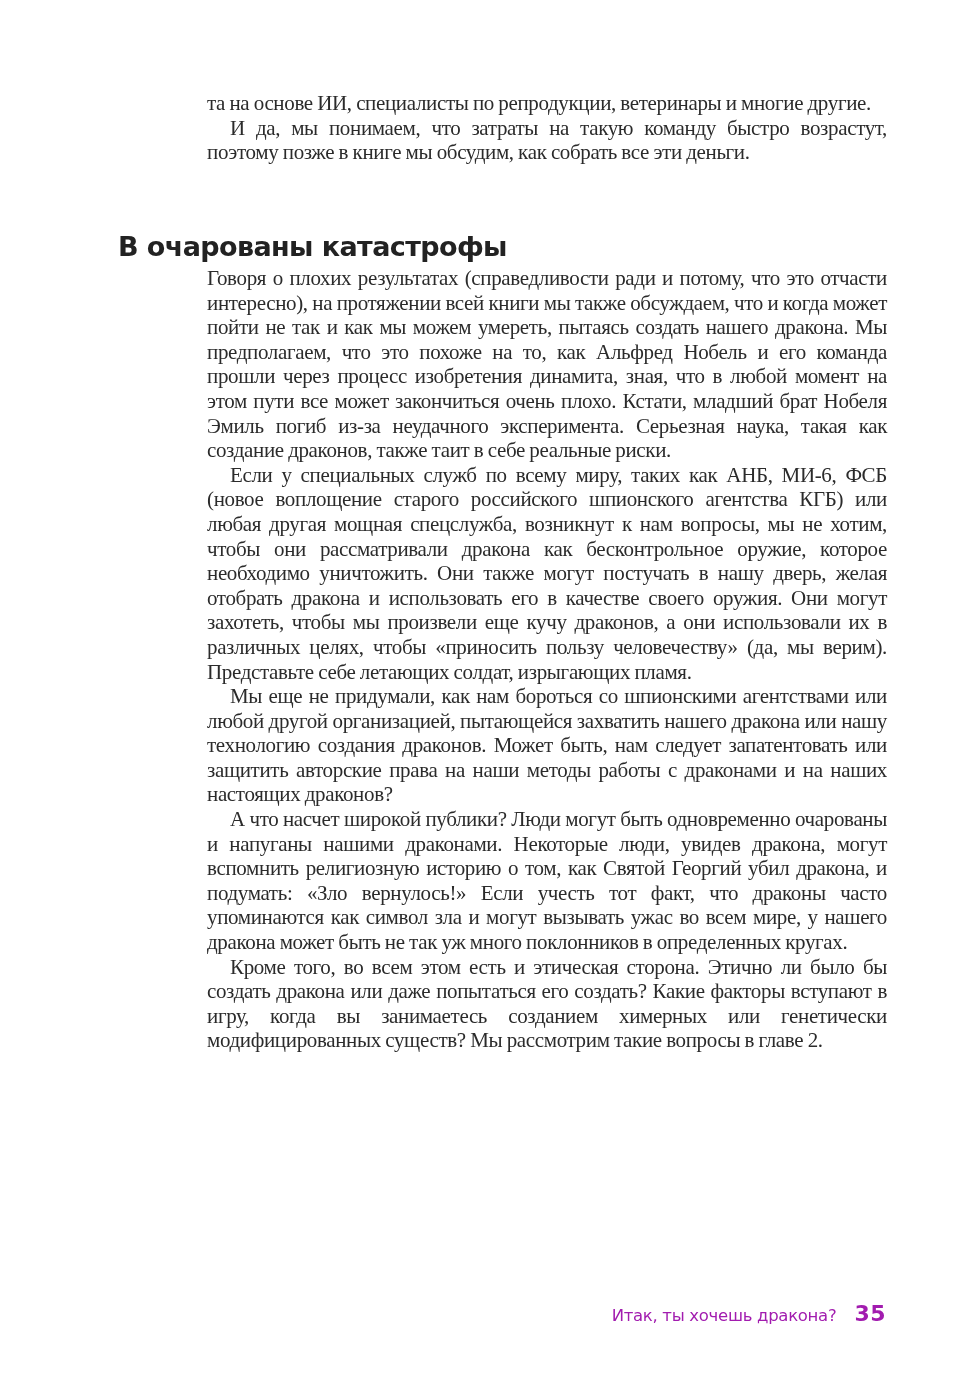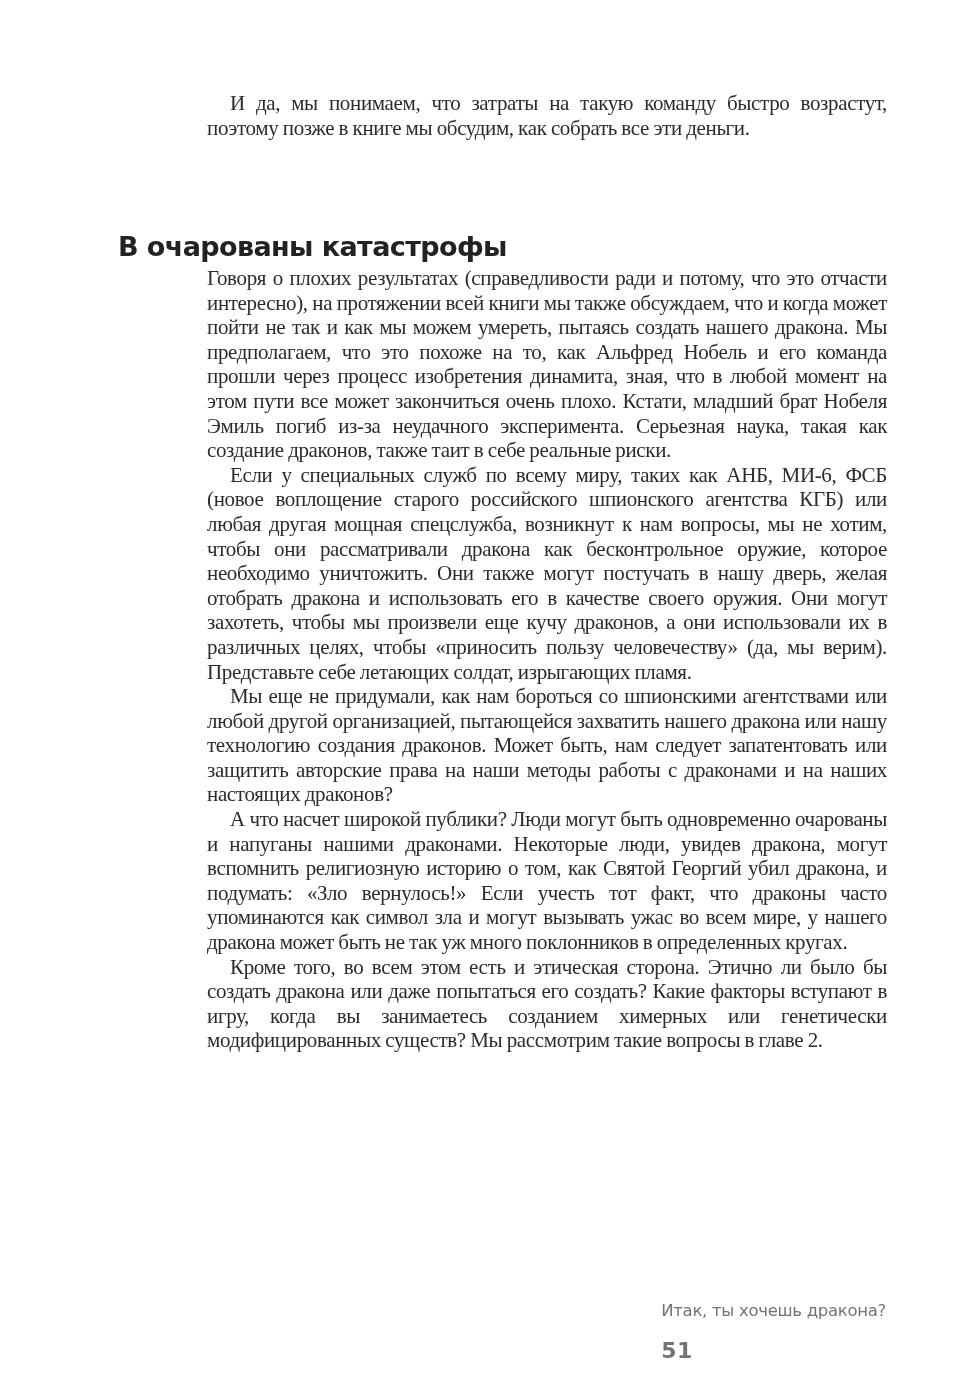--- a/index.html
+++ b/index.html
@@ -54,50 +54,50 @@
     color: #222222;
   }
   .footer {
     position: absolute;
     right: 88px;
     top: 1301px;
     display: flex;
     align-items: baseline;
     gap: 18px;
     font-family: "DejaVu Sans", "Liberation Sans", sans-serif;
-    color: #737373;
-    flex-direction: column;
+    color: #a21caf;
   }
   .running-title {
     font-size: 16.5px;
     letter-spacing: -0.3px;
   }
   .page-number {
     font-size: 22px;
     font-weight: bold;
     letter-spacing: 0.5px;
   }
 </style>
 </head>
 <body>
 
 <div class="page">
 
   <div class="body-block" style="top: 91px;">
+    <p class="last-line-left">та на основе ИИ, специалисты по репродукции, ветеринары и мно­гие другие.</p>
     <p class="indent last-line-left">И да, мы понимаем, что затраты на такую команду быстро возрас­тут, поэтому позже в книге мы обсудим, как собрать все эти деньги.</p>
   </div>
 
   <h2 class="heading">В очарованы катастрофы</h2>
 
   <div class="body-block" style="top: 266px;">
     <p class="last-line-left">Говоря о плохих результатах (справедливости ради и потому, что это отчасти интересно), на протяжении всей книги мы также обсуждаем, что и когда может пойти не так и как мы можем умереть, пытаясь создать нашего дракона. Мы предполагаем, что это похоже на то, как Альфред Нобель и его команда прошли через процесс изобретения динамита, зная, что в любой момент на этом пути все может закон­читься очень плохо. Кстати, младший брат Нобеля Эмиль погиб из-за неудачного эксперимента. Серьезная наука, такая как создание дра­конов, также таит в себе реальные риски.</p>
     <p class="indent last-line-left">Если у специальных служб по всему миру, таких как АНБ, МИ-6, ФСБ (новое воплощение старого российского шпионского агентства КГБ) или любая другая мощная спецслужба, возникнут к нам вопросы, мы не хотим, чтобы они рассматривали дракона как бесконтрольное оружие, которое необходимо уничтожить. Они также могут постучать в нашу дверь, желая отобрать дракона и использовать его в качестве своего оружия. Они могут захотеть, чтобы мы произвели еще кучу драконов, а они использовали их в различных целях, чтобы «прино­сить пользу человечеству» (да, мы верим). Представьте себе летаю­щих солдат, изрыгающих пламя.</p>
     <p class="indent last-line-left">Мы еще не придумали, как нам бороться со шпионскими агент­ствами или любой другой организацией, пытающейся захватить на­шего дракона или нашу технологию создания драконов. Может быть, нам следует запатентовать или защитить авторские права на наши методы работы с драконами и на наших настоящих драконов?</p>
     <p class="indent last-line-left">А что насчет широкой публики? Люди могут быть одновременно очарованы и напуганы нашими драконами. Некоторые люди, увидев дракона, могут вспомнить религиозную историю о том, как Святой Георгий убил дракона, и подумать: «Зло вернулось!» Если учесть тот факт, что драконы часто упоминаются как символ зла и могут вызы­вать ужас во всем мире, у нашего дракона может быть не так уж много поклонников в определенных кругах.</p>
     <p class="indent last-line-left">Кроме того, во всем этом есть и этическая сторона. Этично ли было бы создать дракона или даже попытаться его создать? Какие факто­ры вступают в игру, когда вы занимаетесь созданием химерных или генетически модифицированных существ? Мы рассмотрим такие во­просы в главе 2.</p>
   </div>
 
   <div class="footer">
     <span class="running-title">Итак, ты хочешь дракона?</span>
-    <span class="page-number">51</span>
+    <span class="page-number">35</span>
   </div>
 
 </div>
 
 </body></html>

